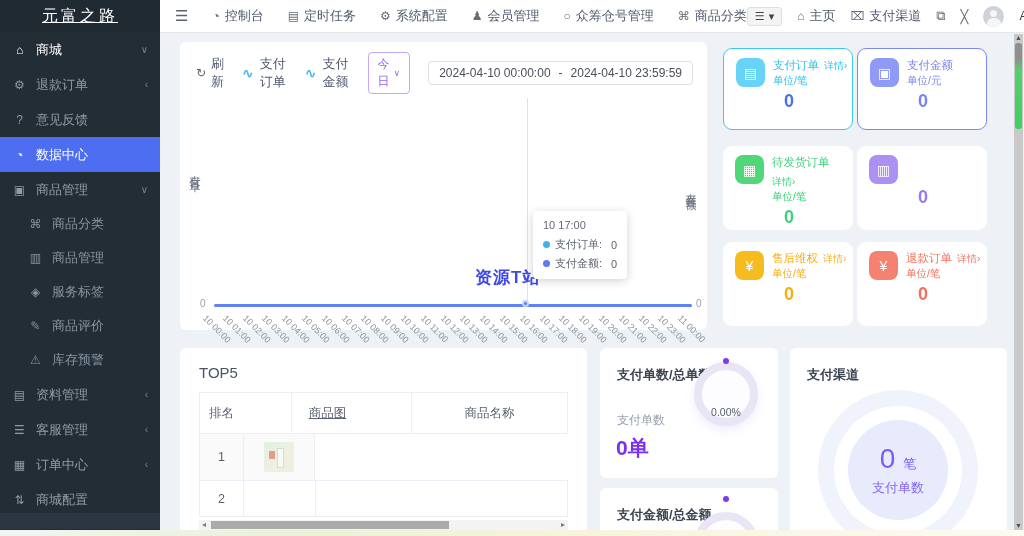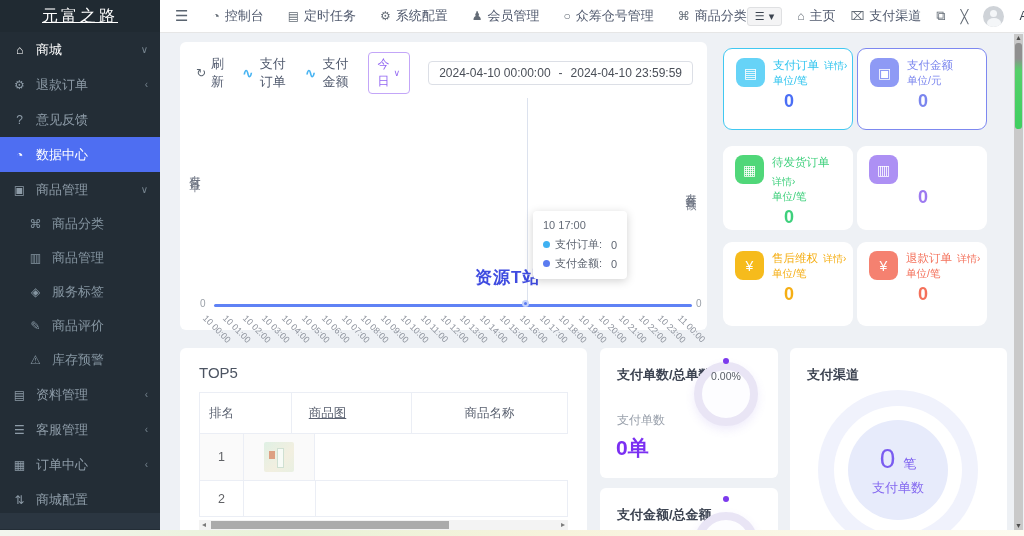--- a/index.html
+++ b/index.html
@@ -105,21 +105,21 @@
   .thumb::after { content:""; position:absolute; left:5px; top:9px; width:6px; height:8px; background:#d98c6a; opacity:.8; }
   .hscroll { position:absolute; left:19px; top:172px; width:369px; height:10px; background:#f3f3f3; display:flex; align-items:center; }
   .hs-arrow { flex:0 0 10px; font-size:8px; color:#7a7a7a; text-align:center; line-height:10px; cursor:pointer; }
   .hs-track { position:relative; flex:1; height:8px; }
   .hs-thumb { position:absolute; left:2px; top:0; width:238px; height:8px; background:#ababab; cursor:pointer; }
 
   
   .pay-count-panel { left:600px; top:348px; width:178px; height:130px; }
   .pay-amount-panel { left:600px; top:488px; width:178px; height:120px; }
   .pp-title { position:absolute; left:17px; top:18px; font-size:13px; font-weight:bold; color:#3d4452; }
-  .donut { position:absolute; left:94px; top:14px; width:64px; height:64px; border-radius:50%; border:8px solid #e9e5f5; background:#fdfdff; box-shadow:0 4px 10px rgba(120,100,220,.12); display:flex; align-items:flex-start; justify-content:center; }
+  .donut { position:absolute; left:94px; top:14px; width:64px; height:64px; border-radius:50%; border:8px solid #e9e5f5; background:#fdfdff; box-shadow:0 4px 10px rgba(120,100,220,.12); display:flex; align-items:flex-end; justify-content:center; }
   .donut-pct { font-size:10.5px; color:#5a6068; }
   .donut-dot { position:absolute; left:123px; top:10px; width:6px; height:6px; border-radius:50%; background:#7c3aed; }
   .pp-label { position:absolute; left:17px; top:64px; font-size:12px; color:#9aa1ac; }
   .pp-value { position:absolute; left:16px; top:86px; font-size:21px; font-weight:bold; color:#7b2ff2; }
   .pay-amount-panel .donut { top:24px; }
   .pay-amount-panel .donut-dot { top:8px; }
 
   
   .channel-panel { left:790px; top:348px; width:217px; height:200px; }
   .ring-outer { position:absolute; left:28px; top:42px; width:160px; height:160px; border-radius:50%; background:#f0f2fc; display:flex; align-items:center; justify-content:center; }

